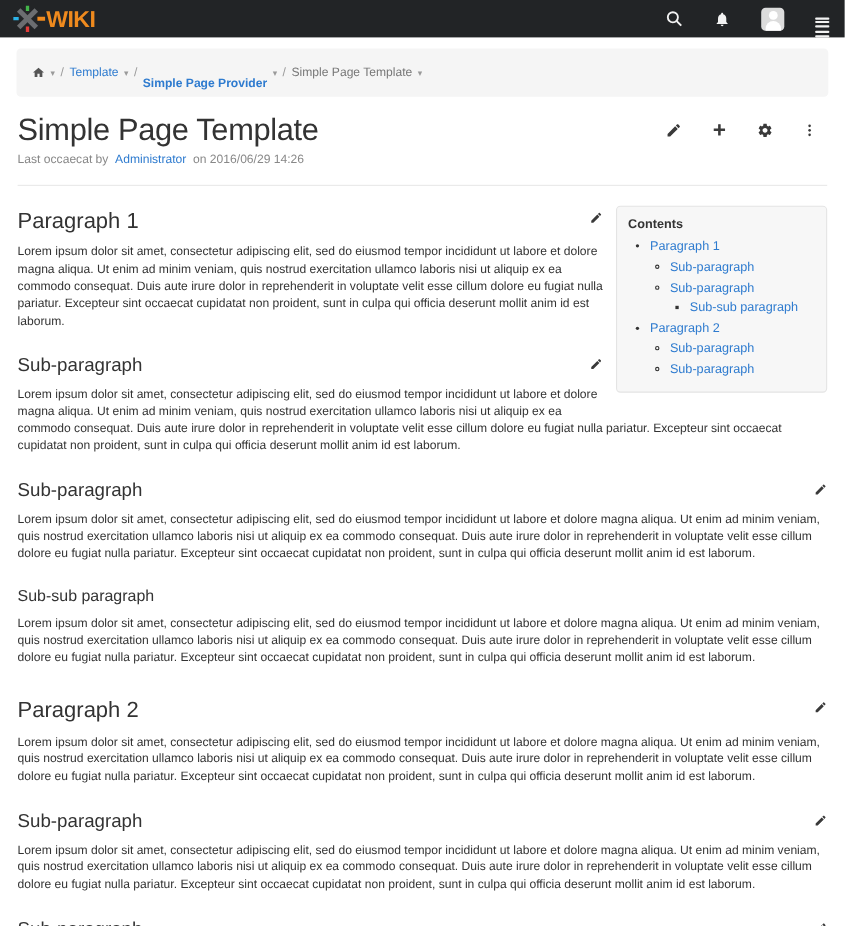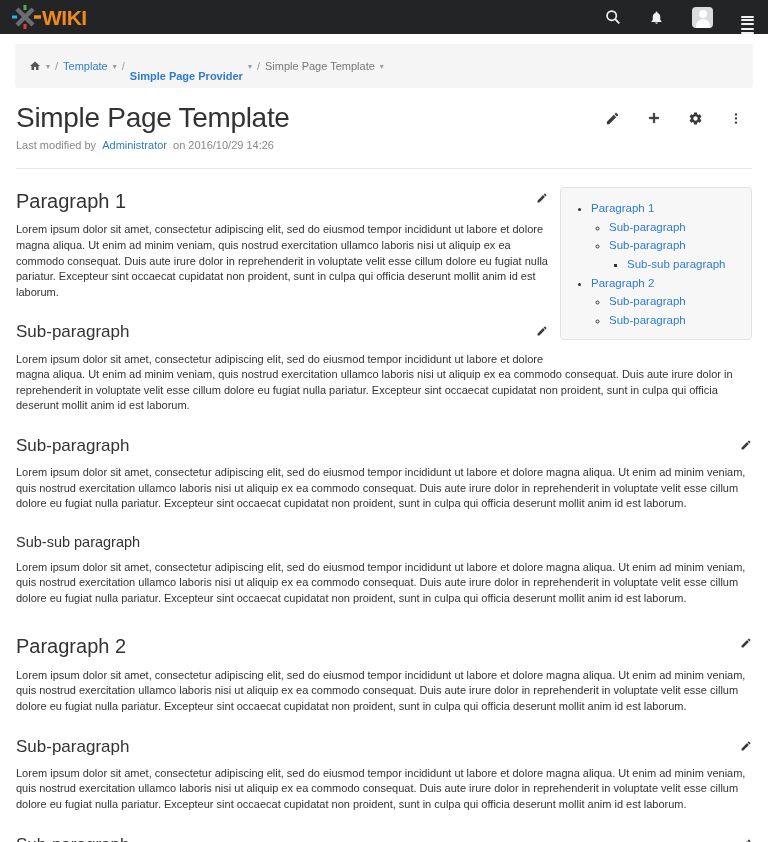--- a/index.html
+++ b/index.html
@@ -141,30 +141,31 @@
       <button class="act-btn">
         <svg width="14" height="15" viewBox="0 0 24 24">
             <circle cx="12" cy="5" r="2" fill="#3a3a3a"></circle>
             <circle cx="12" cy="12" r="2" fill="#3a3a3a"></circle>
             <circle cx="12" cy="19" r="2" fill="#3a3a3a"></circle>
           </svg>
       </button>
     </div>
   </div>
   <div class="subtitle">
-    <span>Last modified by</span>
+    <span>Last occaecat by</span>
     <a class="ml3">Administrator</a>
-    <span class="ml3">on 2016/10/29 14:26</span>
+    <span class="ml3">on 2016/06/29 14:26</span>
   </div>
 
   <hr class="rule">
 
   <div class="content clearfix">
 
     <aside class="toc">
+      <div class="toc-title">Contents</div>
       <ul>
         <li><a>Paragraph 1</a>
           <ul>
             <li><a>Sub-paragraph</a></li>
             <li><a>Sub-paragraph</a>
               <ul>
                 <li><a>Sub-sub paragraph</a></li>
               </ul>
             </li>
           </ul>

